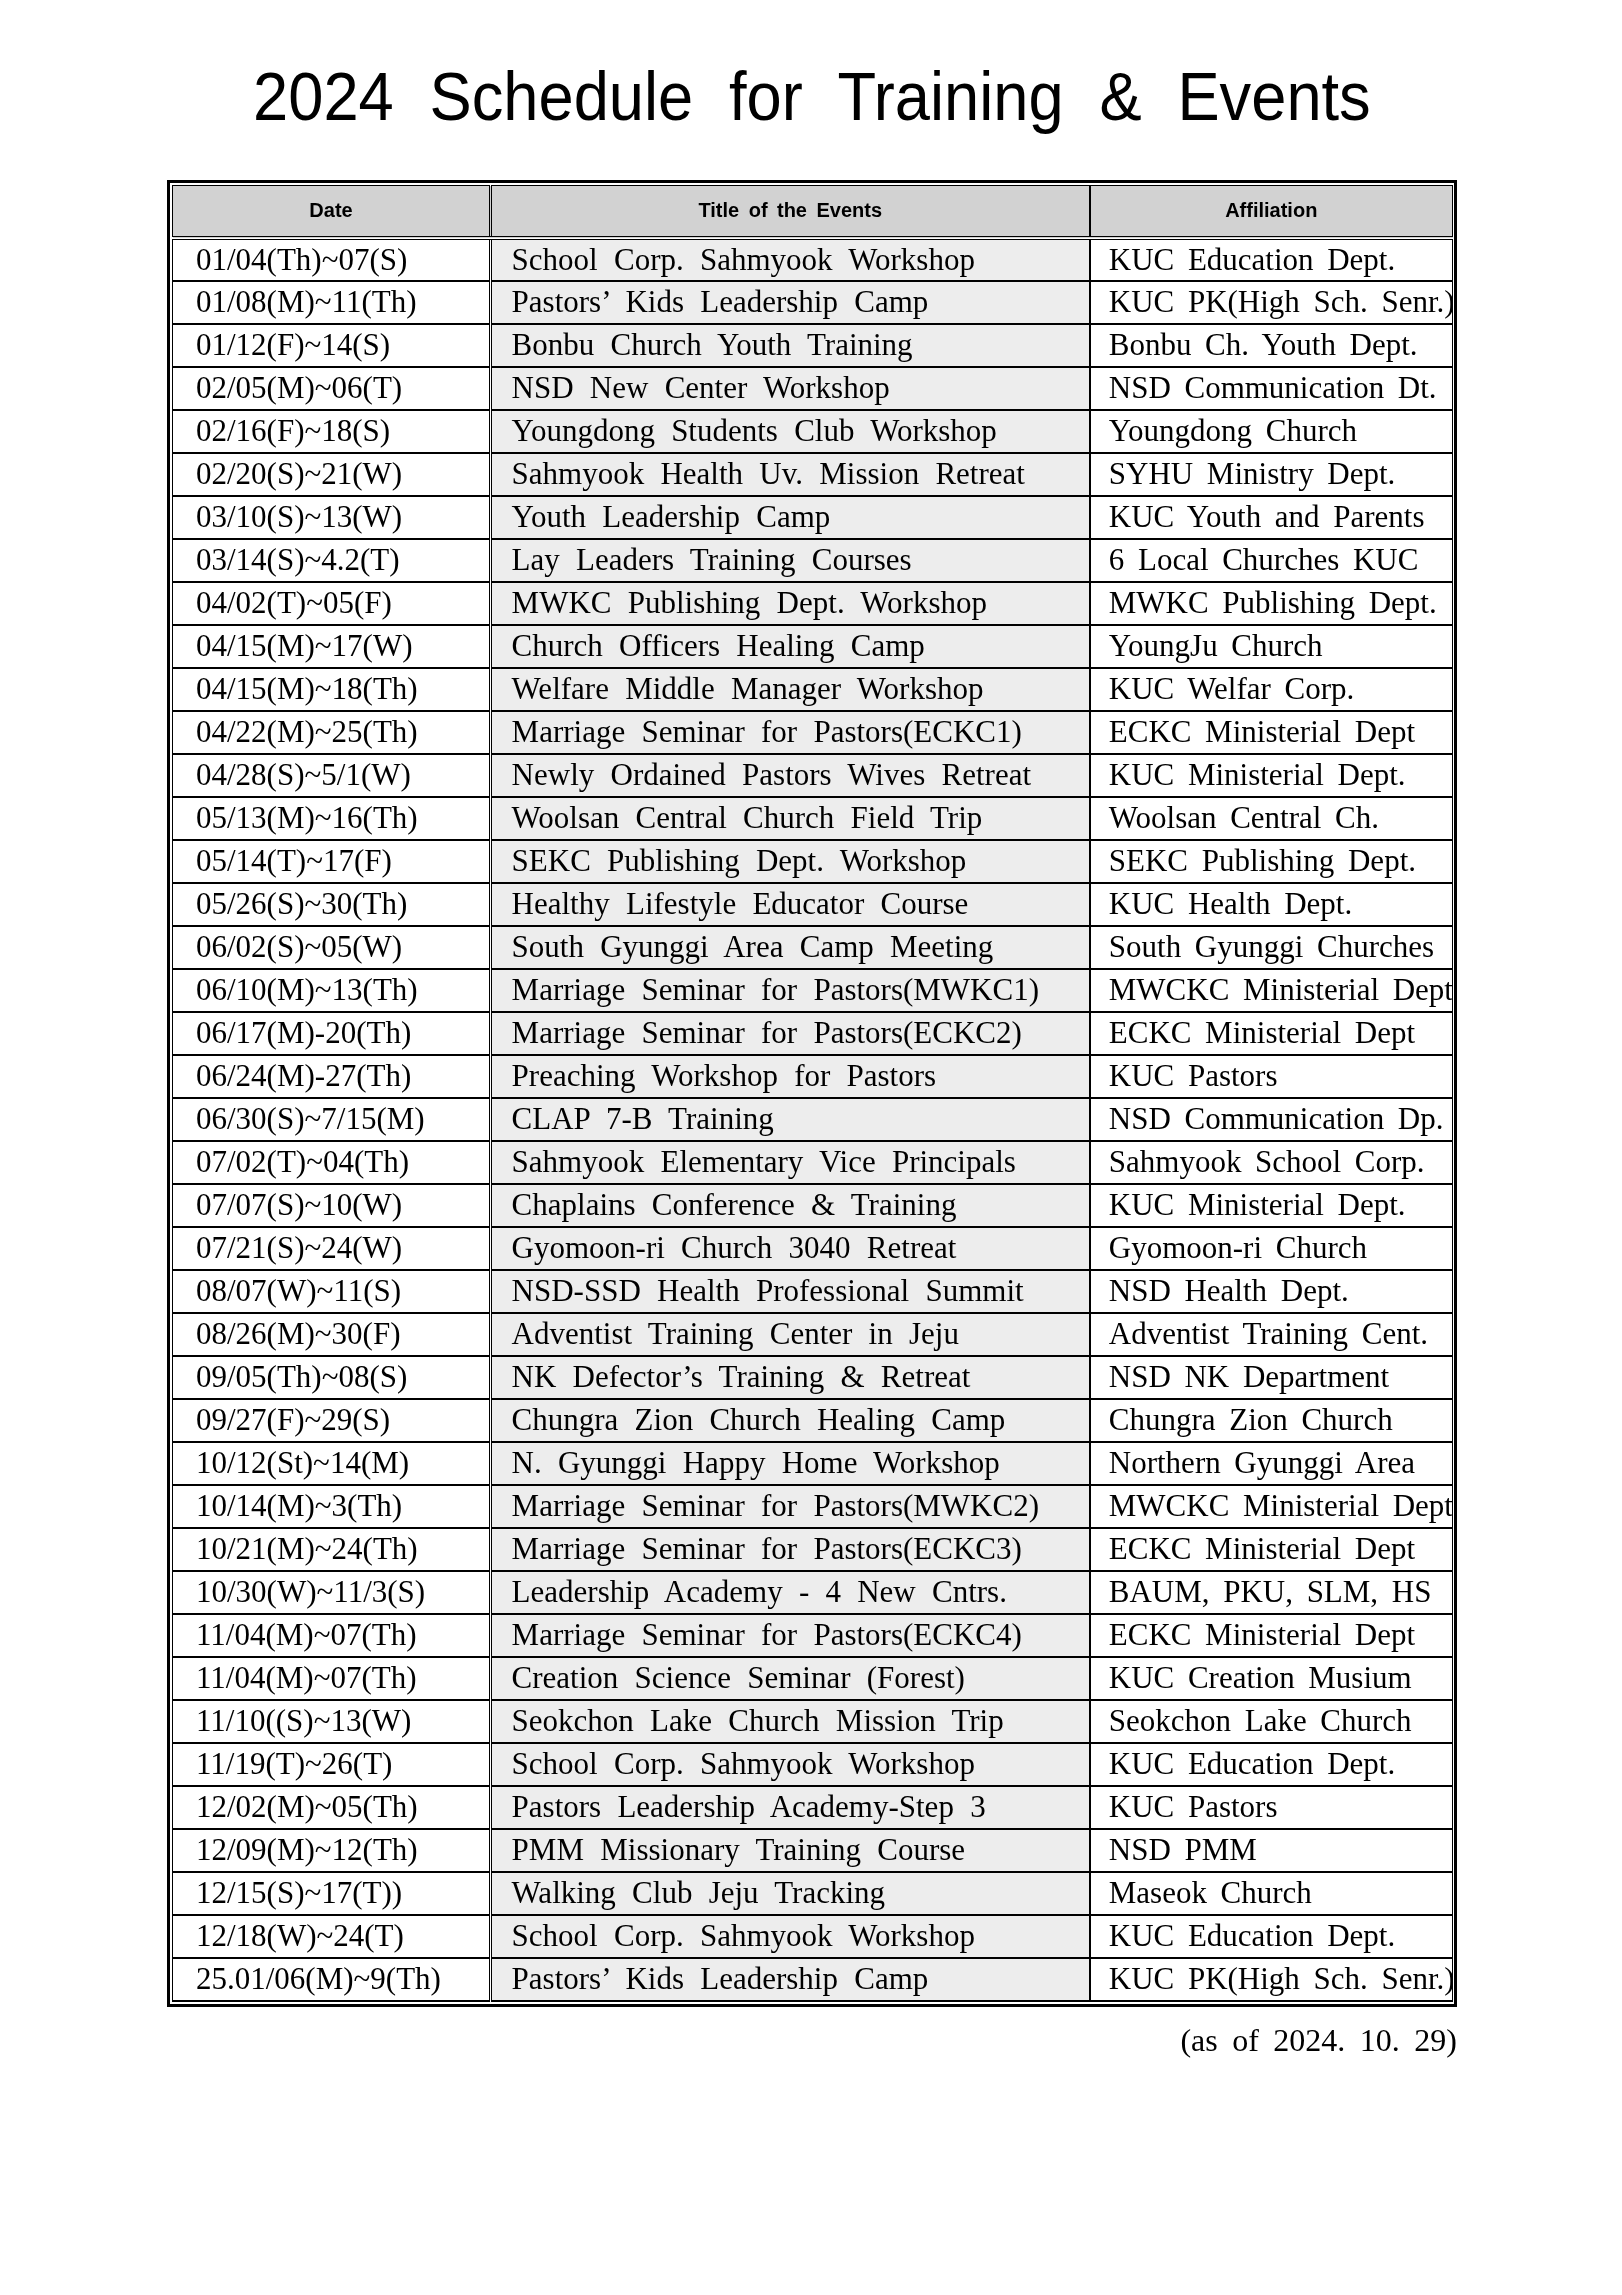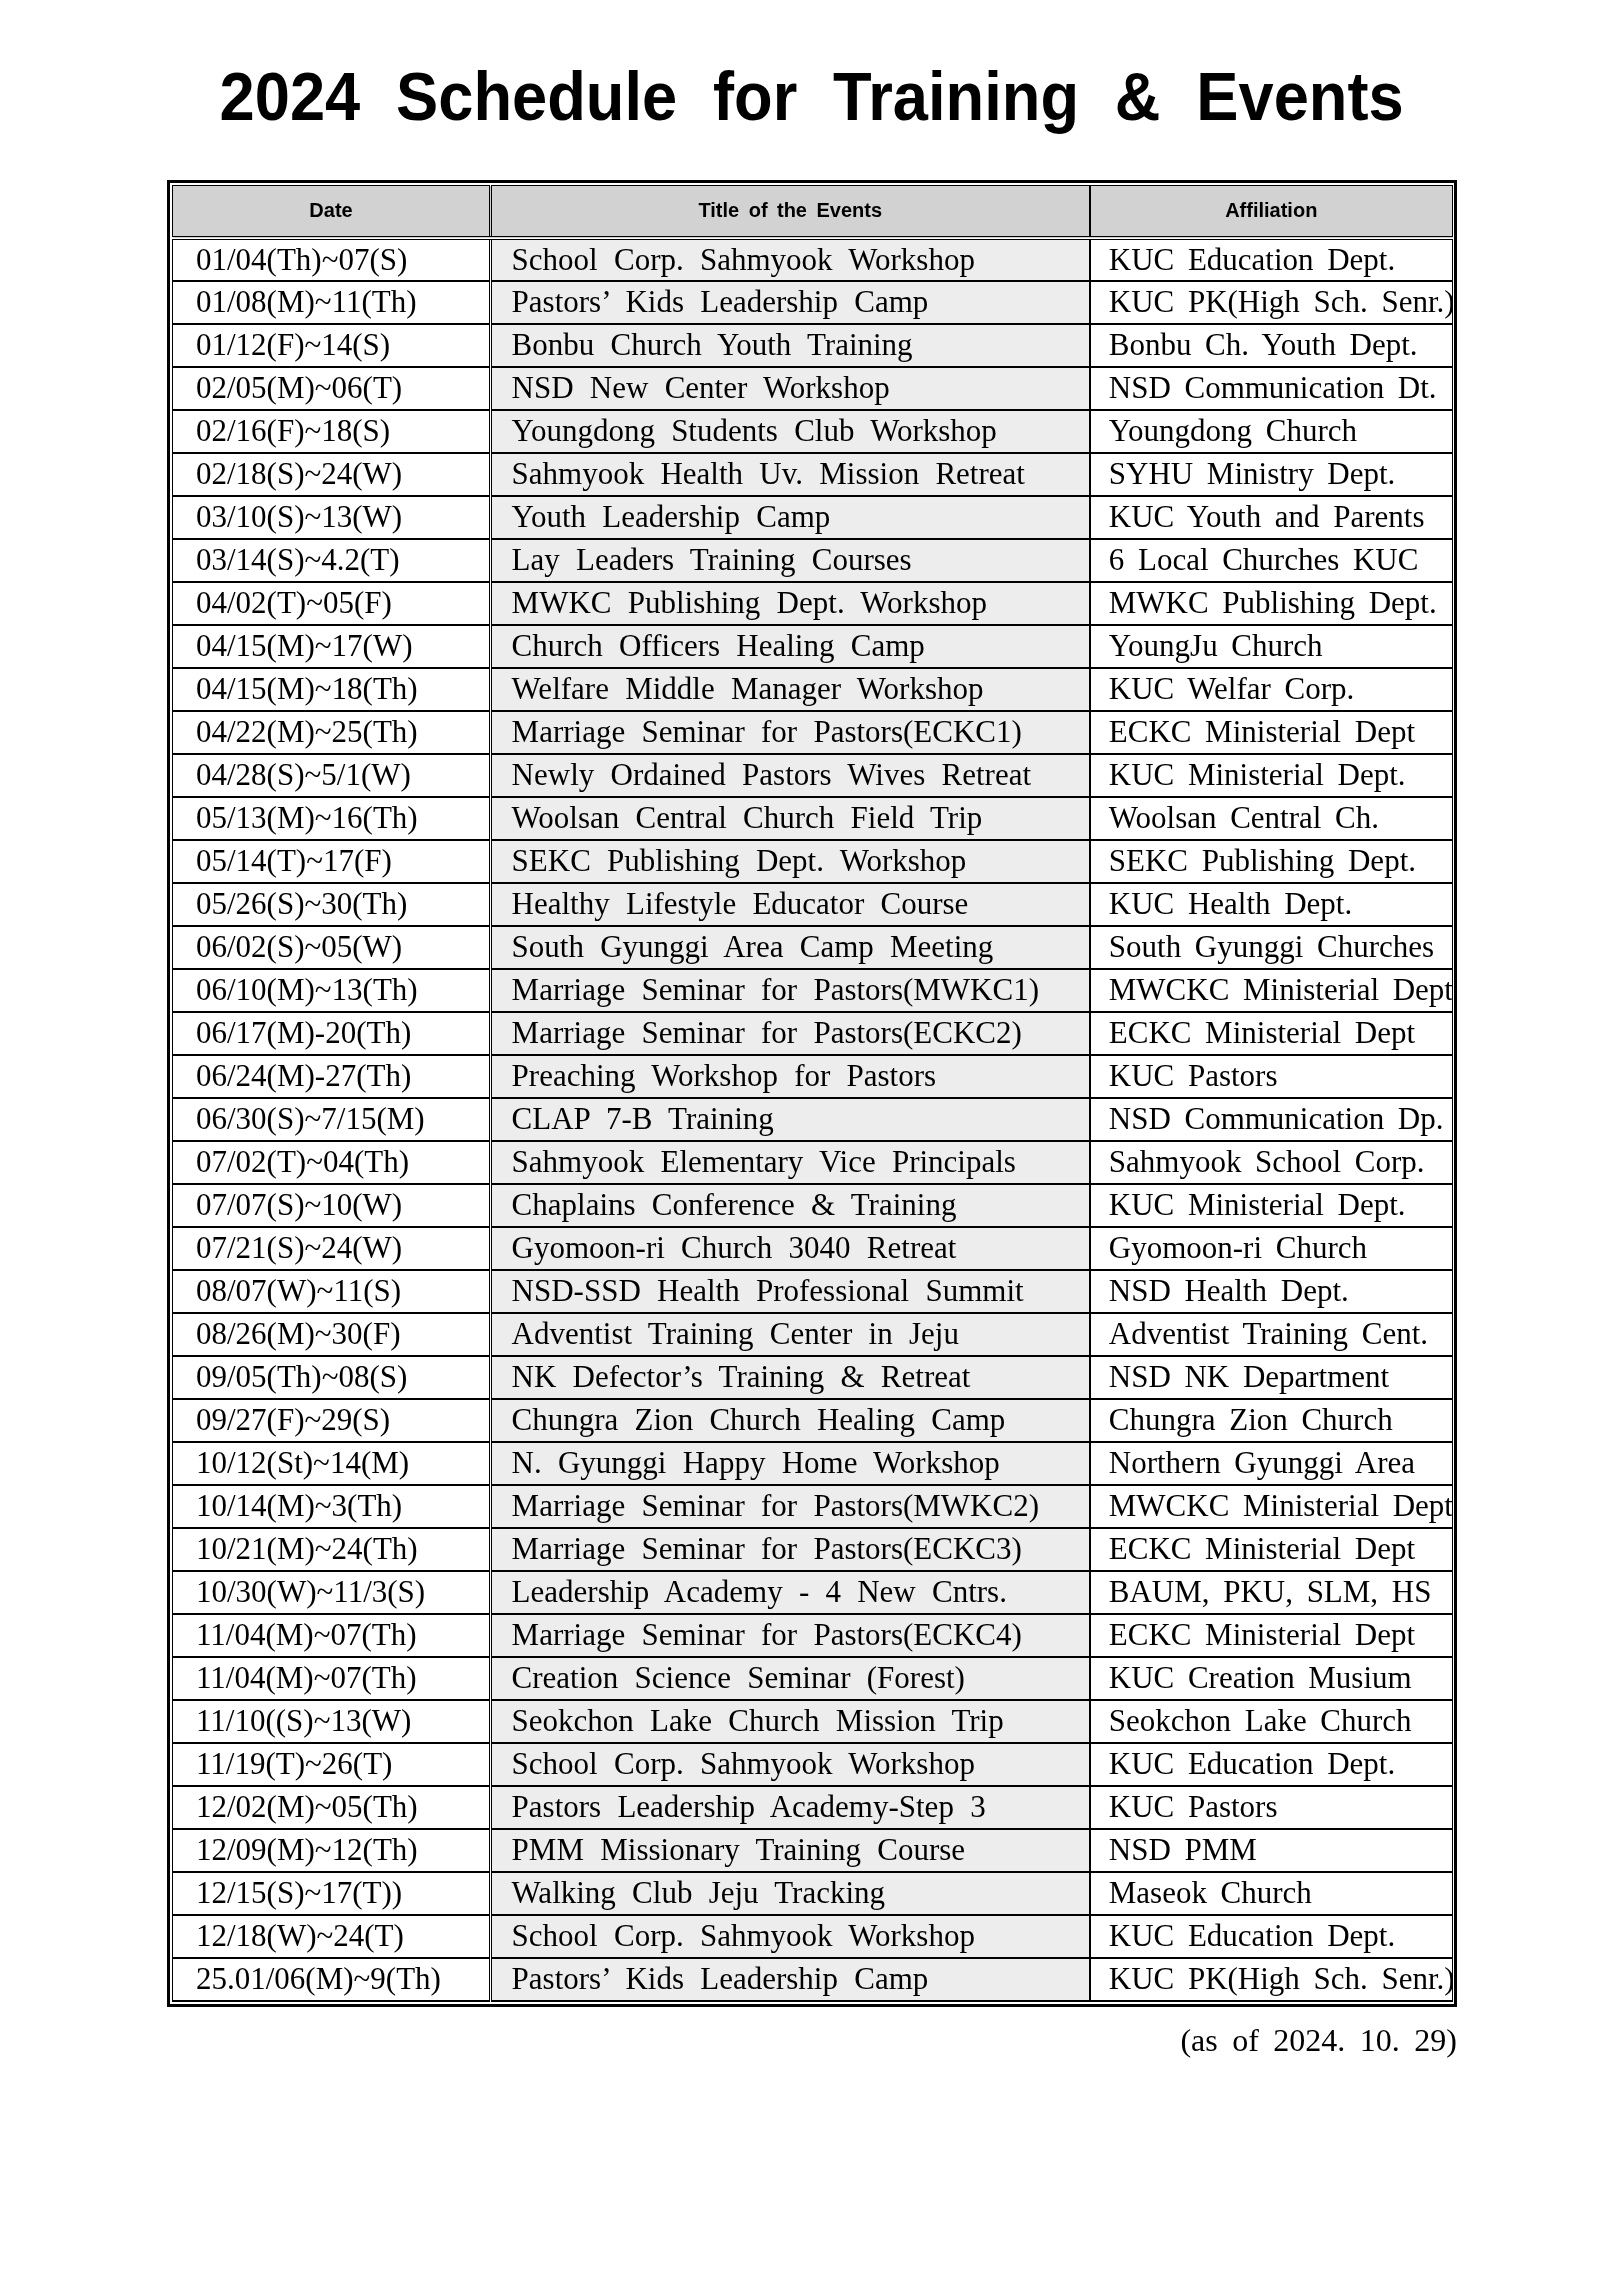--- a/index.html
+++ b/index.html
@@ -18,21 +18,21 @@
     color: var(--text-c);
     font-family: "Liberation Serif", serif;
   }
   .page { width: 1623px; height: 2295px; overflow: hidden; }
 
   .doc-title {
     margin: 0;
     padding-top: 58px;
     text-align: center;
     font-family: "Liberation Sans", sans-serif;
-    font-weight: bold;
+    font-weight: normal;
     font-size: 68px;
     line-height: 1.12;
     white-space: nowrap;
   }
   .doc-title .squeeze {
     display: inline-block;
     transform: scaleX(0.93);
     transform-origin: center;
     word-spacing: 19.6px;
     letter-spacing: 0px;
@@ -154,21 +154,21 @@
     <td class="c-affil">NSD Communication Dt.</td>
   </tr>
 
   <tr>
     <td class="c-date">02/16(F)~18(S)</td>
     <td class="c-title">Youngdong Students Club Workshop</td>
     <td class="c-affil">Youngdong Church</td>
   </tr>
 
   <tr>
-    <td class="c-date">02/18(S)~24(W)</td>
+    <td class="c-date">02/20(S)~21(W)</td>
     <td class="c-title">Sahmyook Health Uv. Mission Retreat</td>
     <td class="c-affil">SYHU Ministry Dept.</td>
   </tr>
 
   <tr>
     <td class="c-date">03/10(S)~13(W)</td>
     <td class="c-title">Youth Leadership Camp</td>
     <td class="c-affil">KUC Youth and Parents</td>
   </tr>
 

